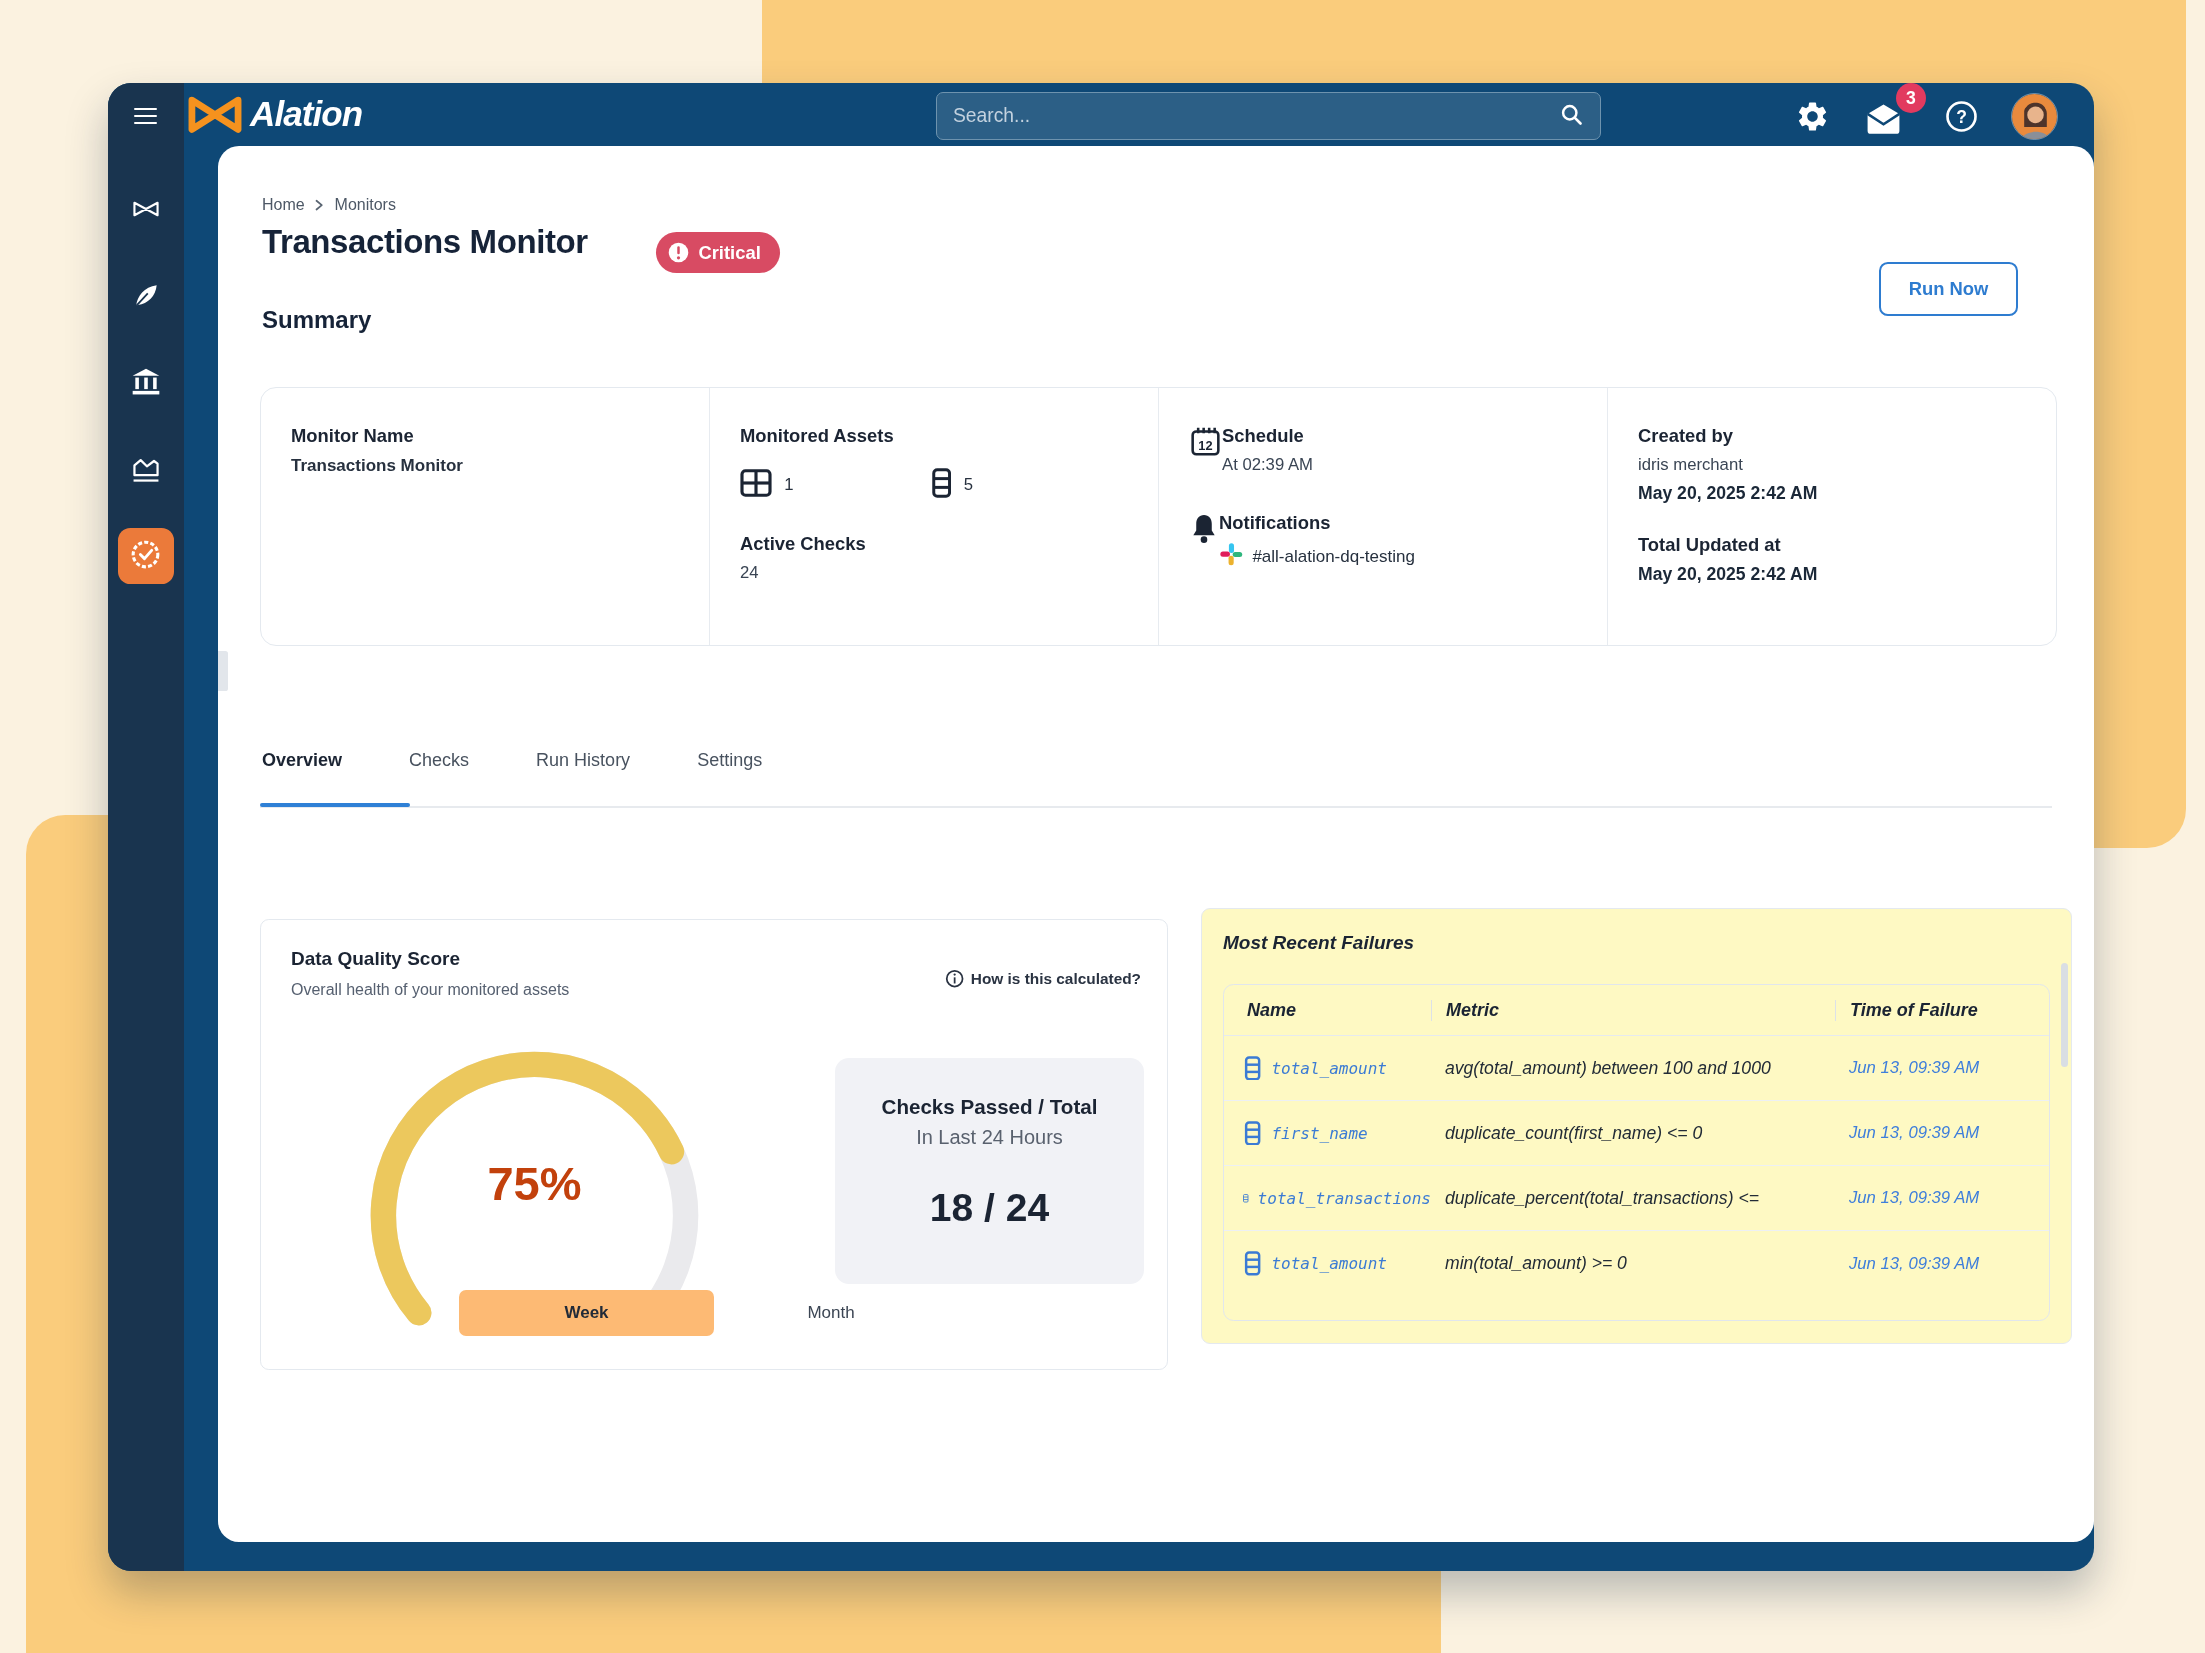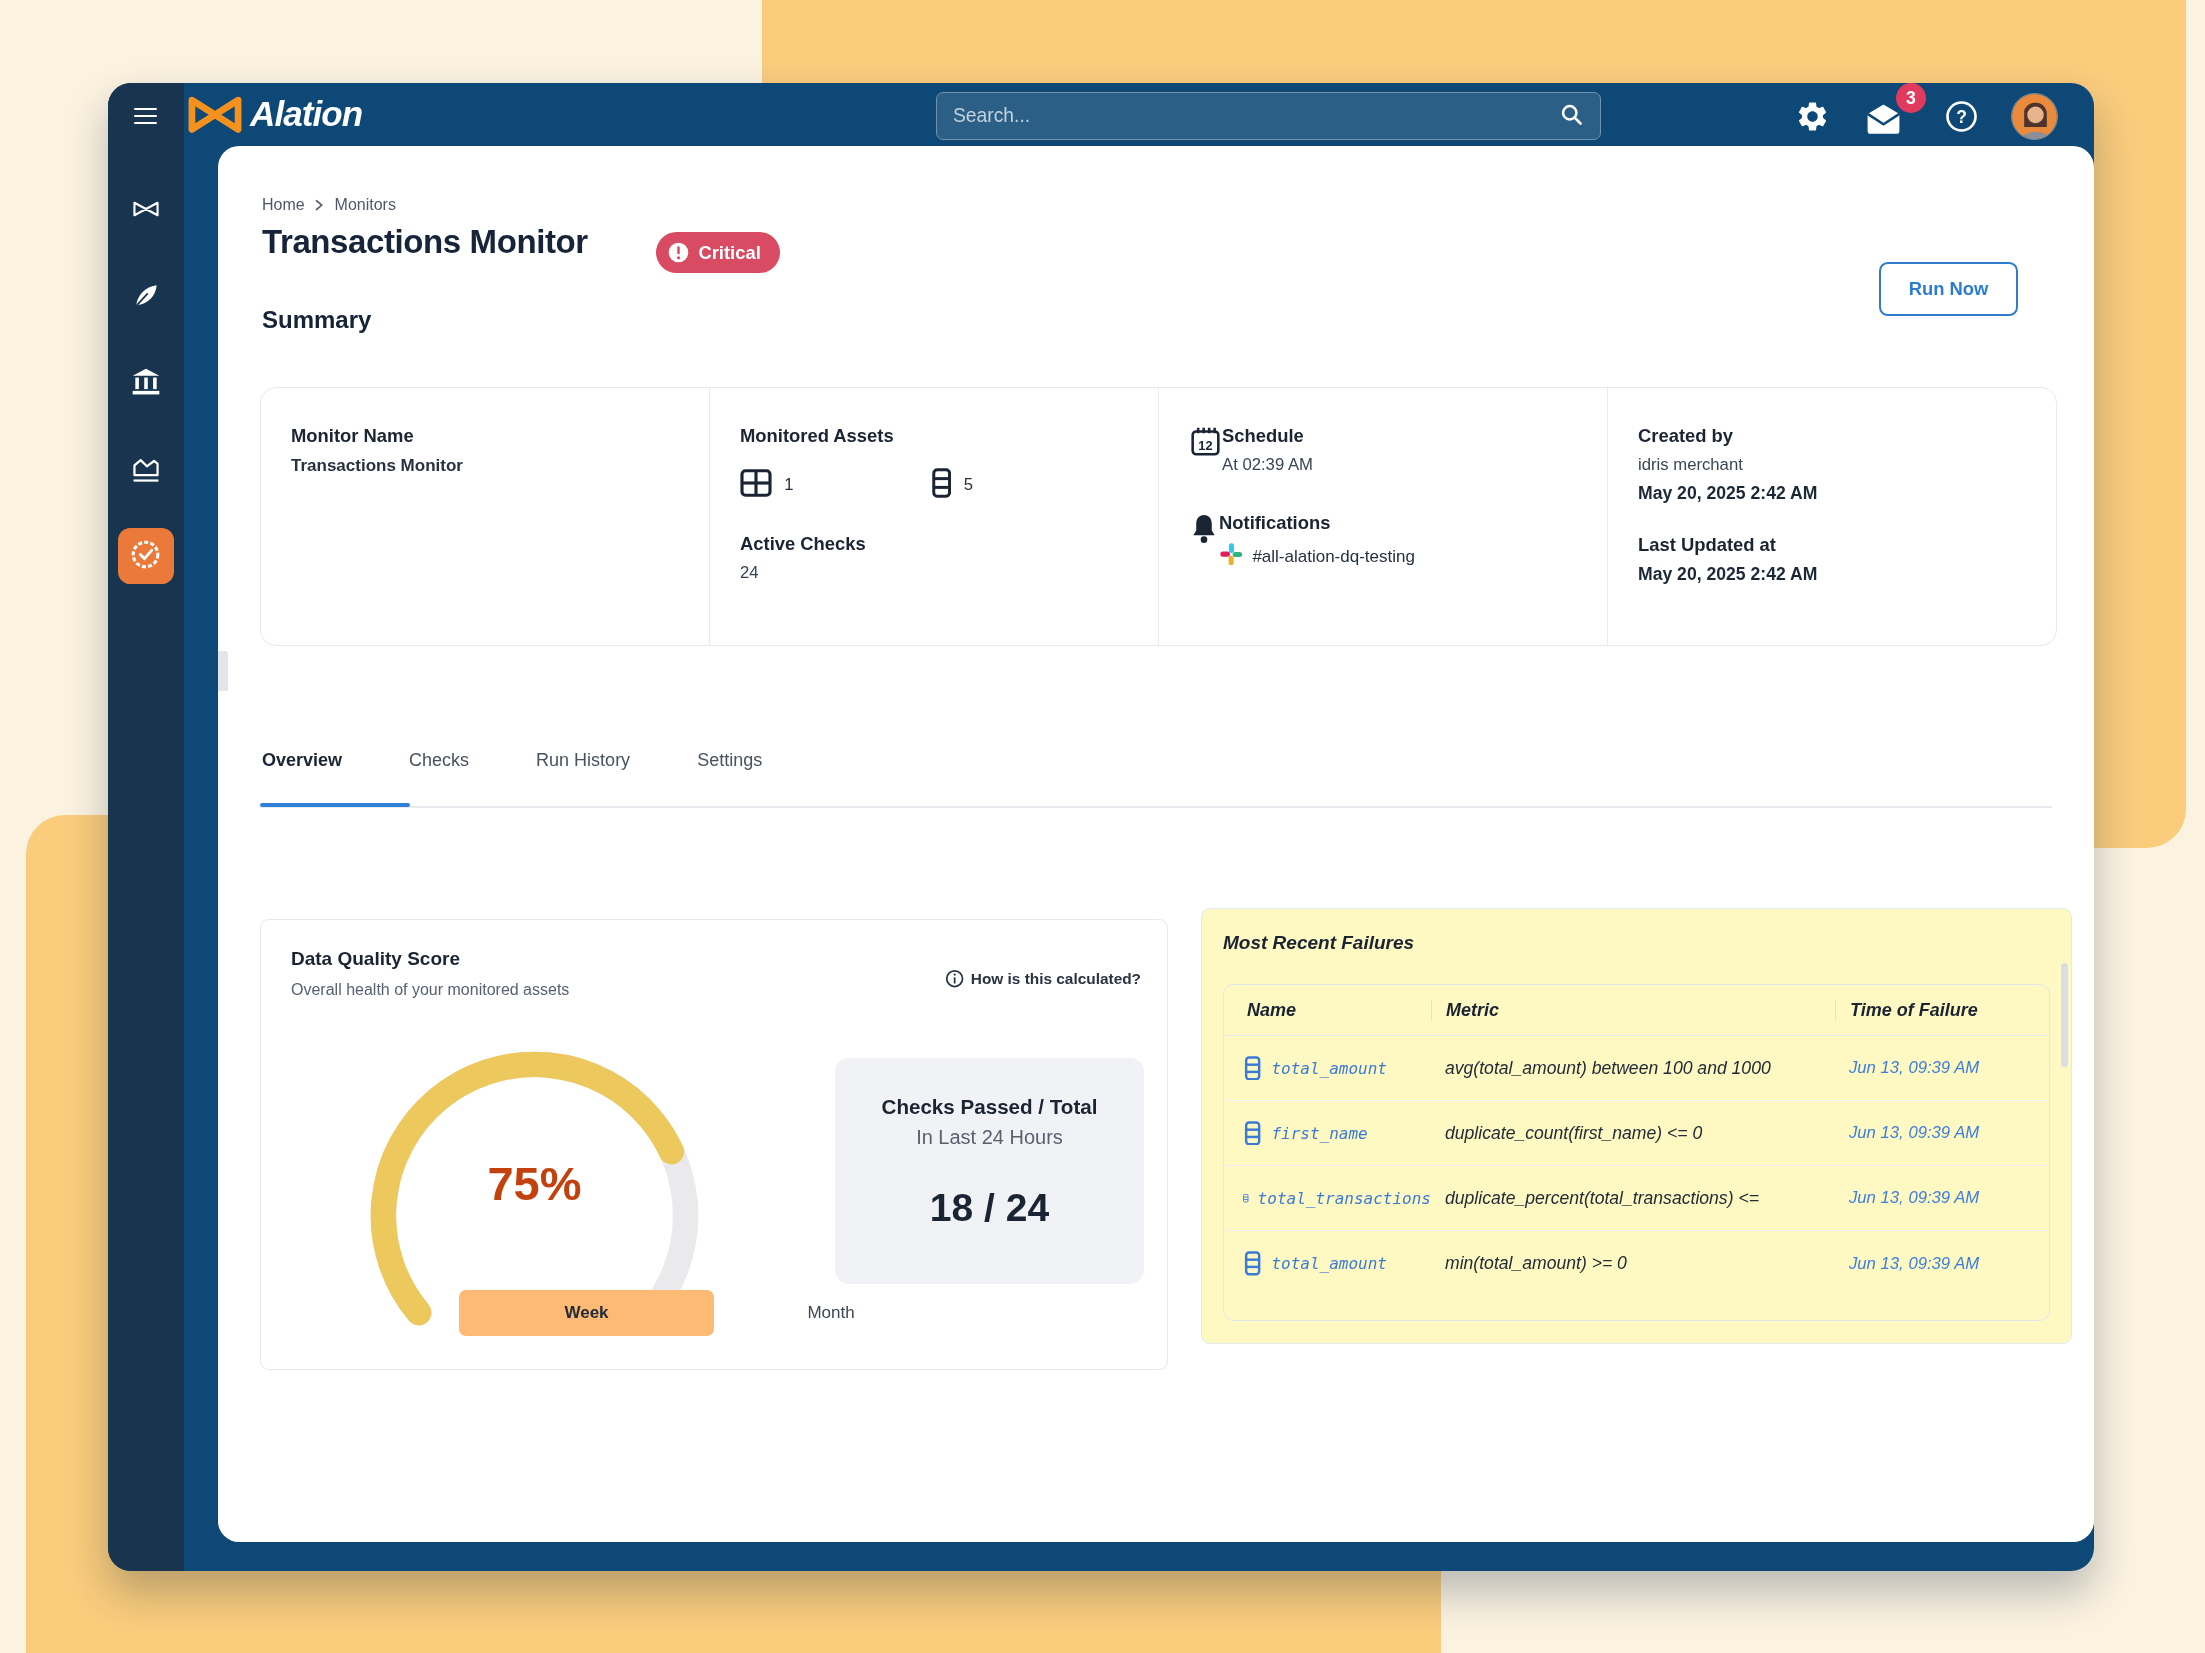--- a/index.html
+++ b/index.html
@@ -326,21 +326,21 @@
                 </span>
                 <span>#all-alation-dq-testing</span>
               </div>
             </span>
           </div>
         </div>
         <div class="sum-col">
           <div class="sum-label">Created by</div>
           <div class="plain">idris merchant</div>
           <div class="strong-date">May 20, 2025 2:42 AM</div>
-          <div class="sum-label" style="margin-top:30px;">Last Updated at</div>
+          <div class="sum-label" style="margin-top:30px;">Total Updated at</div>
           <div class="strong-date">May 20, 2025 2:42 AM</div>
         </div>
       </div>
 
       <div class="notch"></div>
 
       <div class="tabs">
         <div class="tab active">Overview</div>
         <div class="tab">Checks</div>
         <div class="tab">Run History</div>

